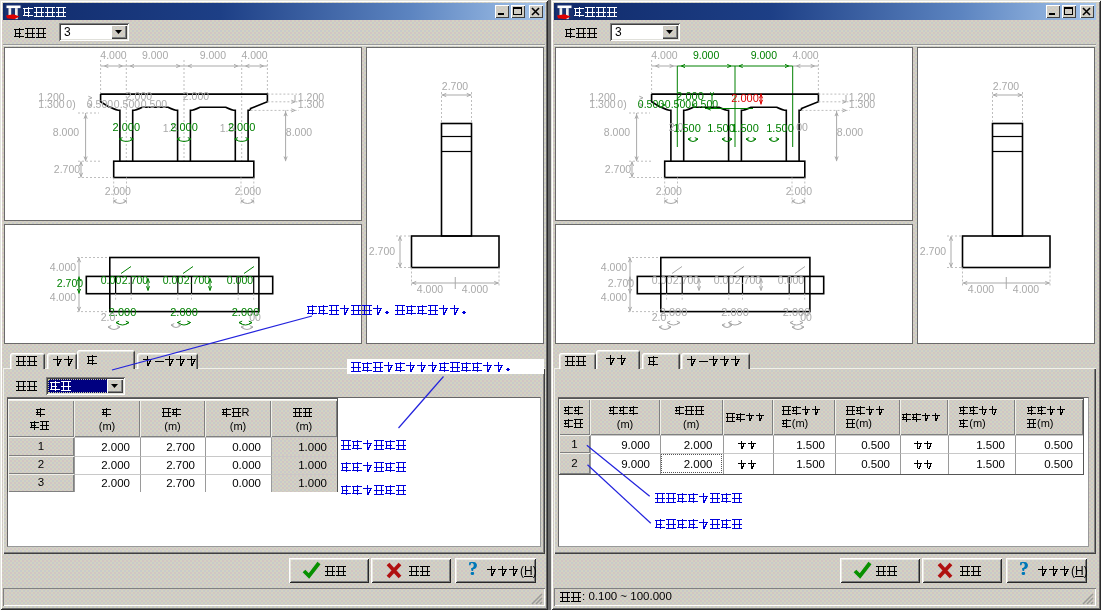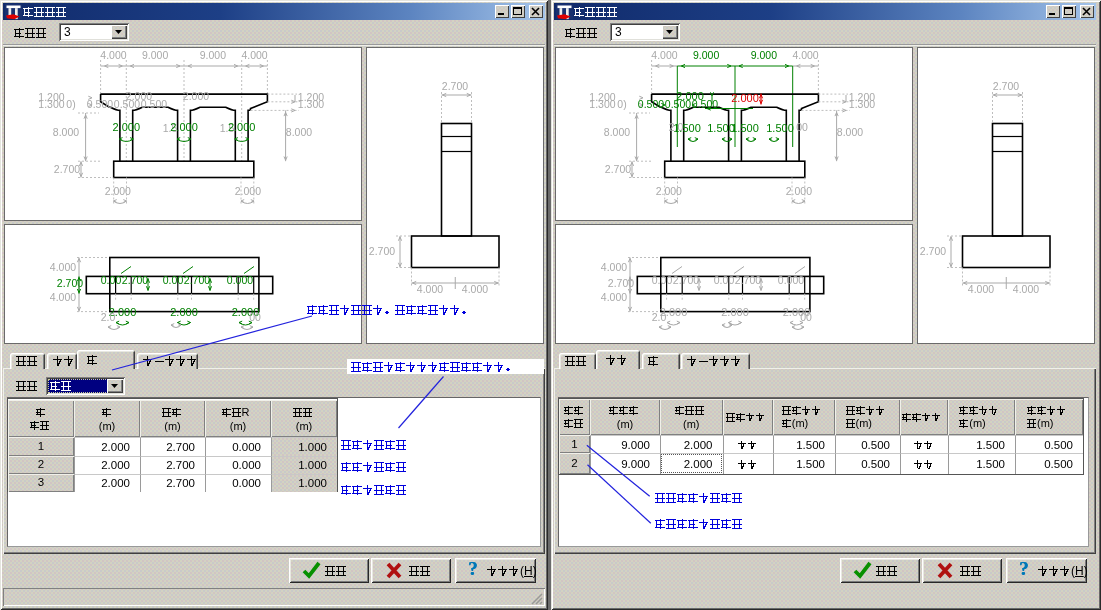--- a/index.html
+++ b/index.html
@@ -703,13 +703,19 @@
       <div class="ab dith raised" style="left:371px;top:558px;width:80px;height:25px">
         <svg class="ab" style="left:15px;top:4px" width="18" height="17">
           <path d="M2,2 L14,15 M14,2 L2,15" stroke="#b01010" stroke-width="3.8"></path>
         </svg>
         <div class="ab" style="left:38px;top:6px;font-size:12px;color:#000;white-space:nowrap"><i class="gj" style="width:10px;height:10px"></i><i class="gj" style="width:10px;height:10px"></i></div>
       </div>
       <div class="ab dith raised" style="left:455px;top:558px;width:81px;height:25px">
         <div class="ab" style="left:13px;top:0px;font-size:19px;font-weight:bold;color:#0078b8;font-family:'Liberation Serif',serif;text-shadow:0.5px 0 #0078b8">?</div>
         <div class="ab" style="left:32px;top:6px;font-size:12px;color:#000;white-space:nowrap"><i class="gk" style="width:10px;height:10px"></i><i class="gk" style="width:10px;height:10px"></i><i class="gk" style="width:10px;height:10px"></i>(<span style="text-decoration:underline">H</span>)</div>
       </div>
+      <div class="ab sunk1 dith" style="left:3px;top:588px;width:542px;height:18px">
+        <div class="ab" style="left:6px;top:2px;font-size:11.5px;color:#000"><i class="gj" style="width:10px;height:10px"></i><i class="gj" style="width:10px;height:10px"></i><span style="vertical-align:1px">: 0.100 ~ 100.000</span></div>
+        <svg class="ab" style="left:528px;top:5px" width="12" height="12">
+          <path d="M11,1 L1,11 M11,5 L5,11 M11,9 L9,11" stroke="#9a9a96" stroke-width="1.5"></path>
+        </svg>
+      </div>
     </div>
   </div>
 </body></html>

